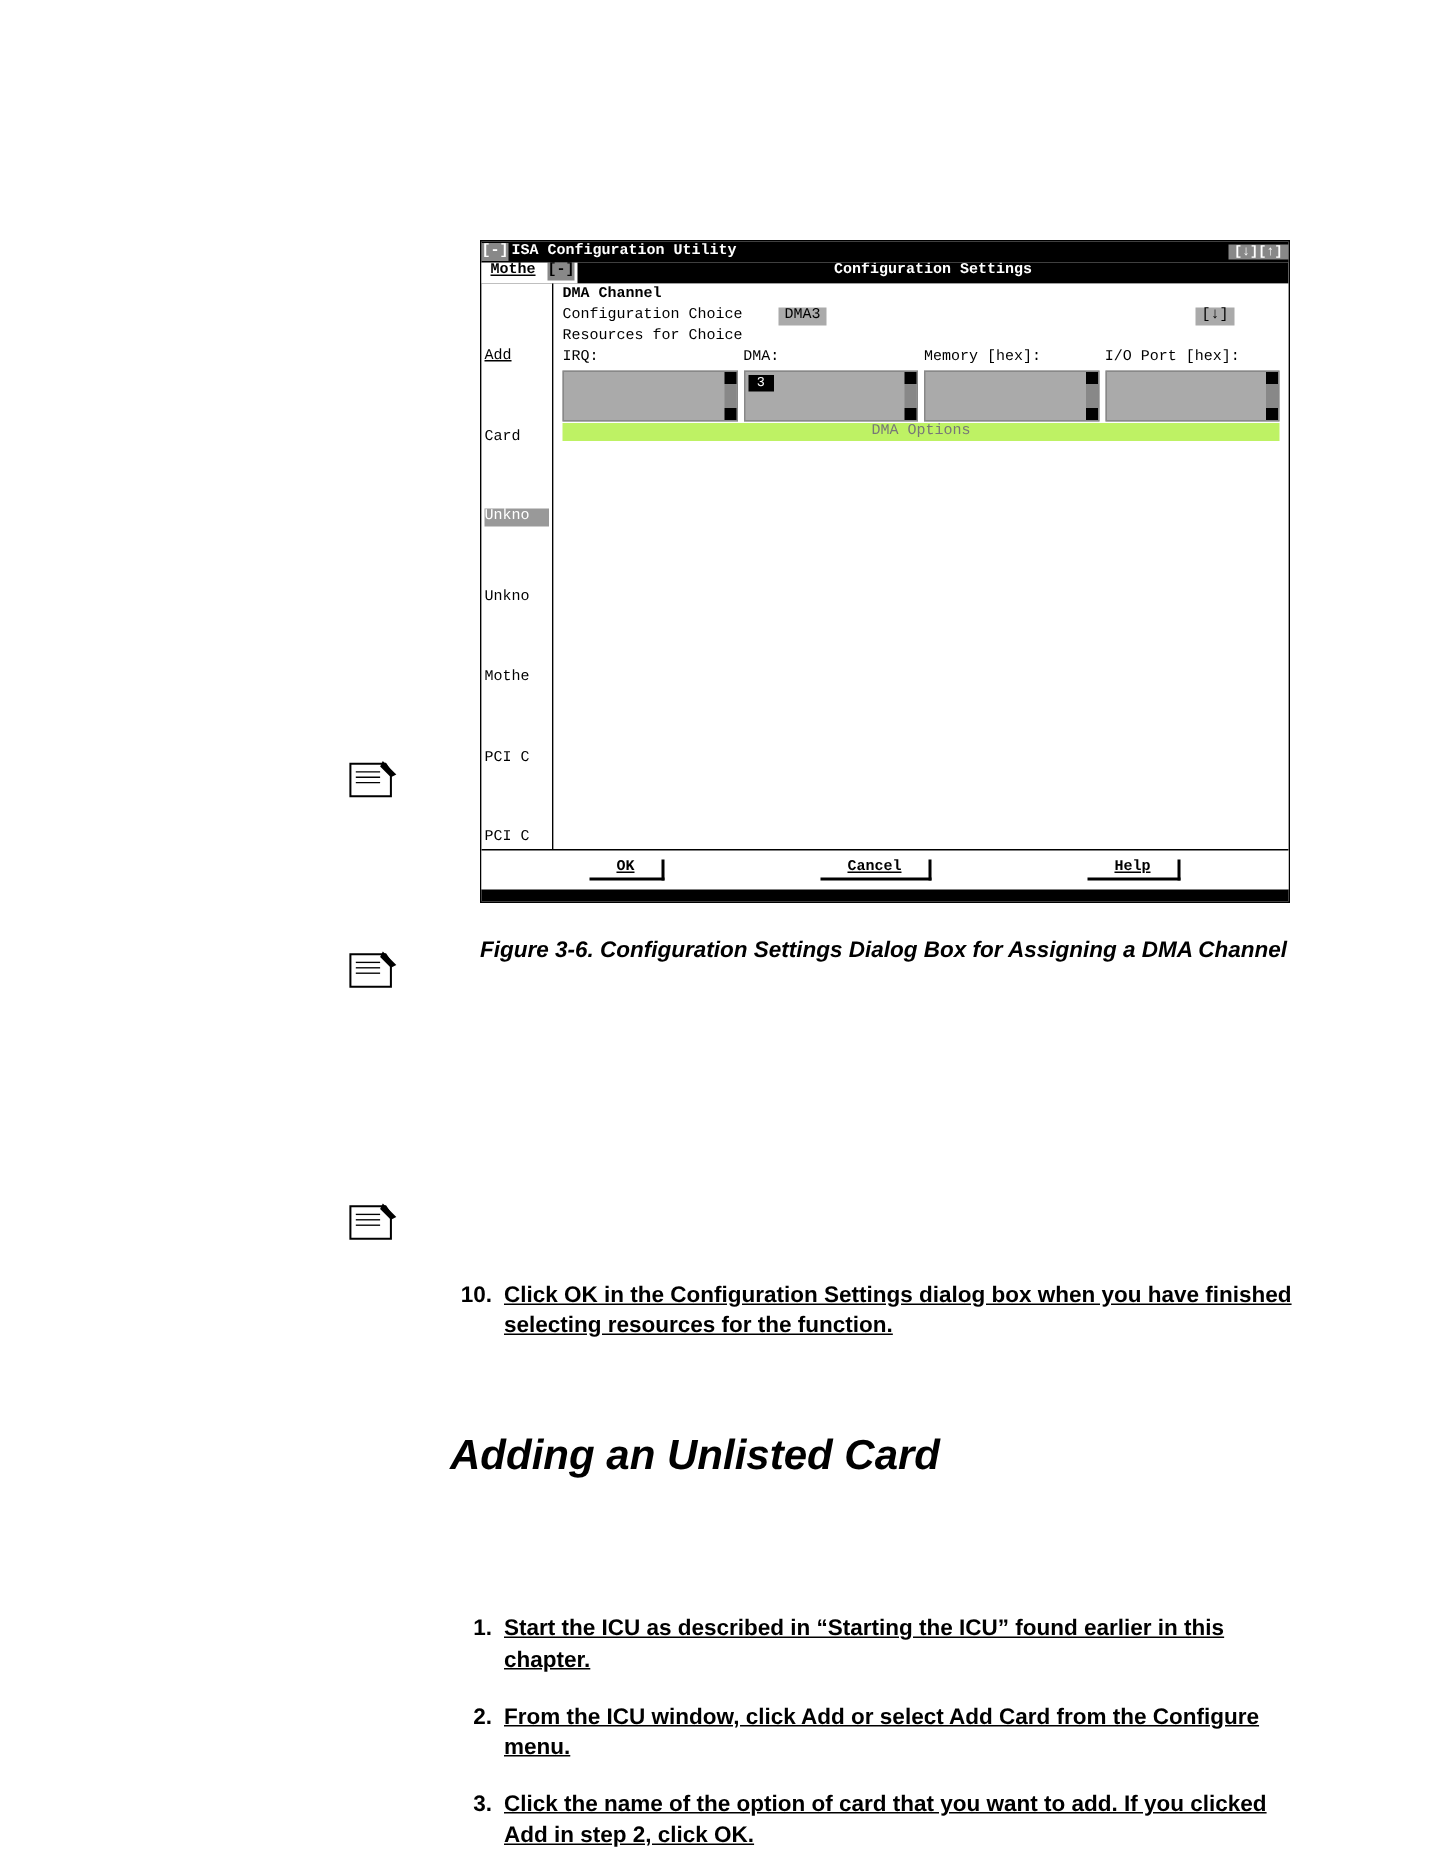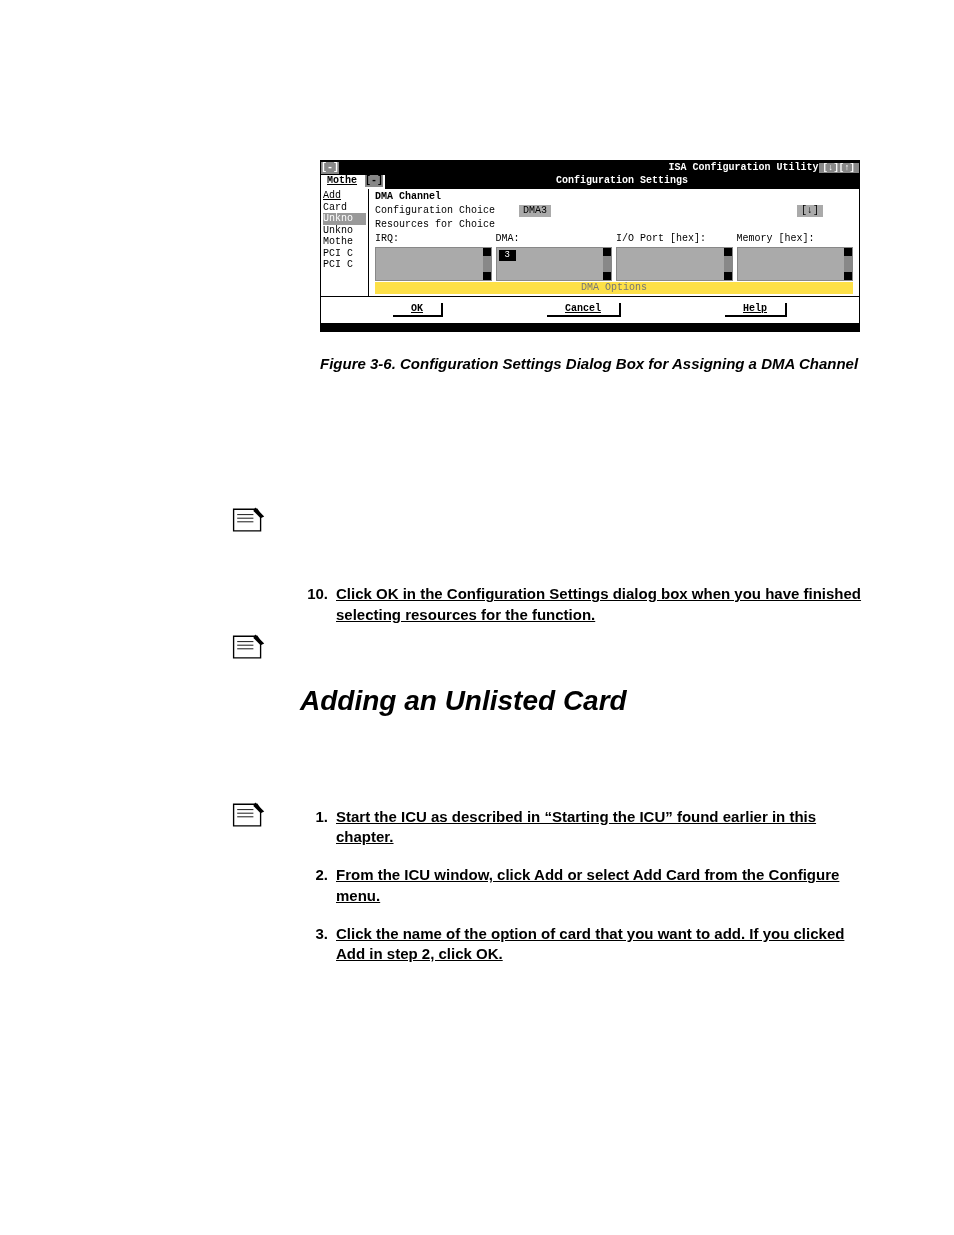--- a/index.html
+++ b/index.html
@@ -36,21 +36,21 @@
     }
     .dialog-titlebar-close {
       background: #888;
       width: 18px;
       height: 12px;
       margin-right: 2px;
       text-align: center;
     }
     .dialog-titlebar-title {
       flex: 1;
-      text-align: right;
+      text-align: left;
     }
     .dialog-titlebar-right {
       background: #888;
       padding: 0 4px;
       font-size: 9px;
     }
     .dialog-menubar {
       background: #fff;
       color: #000;
       display: flex;
@@ -78,21 +78,21 @@
       display: flex;
       background: #000;
     }
     .sidebar-list {
       width: 48px;
       background: #fff;
       color: #000;
       padding: 1px 2px;
       border-right: 1px solid #000;
     }
-    .sidebar-list div { line-height: 1.15; }
+    .sidebar-list div { line-height: 1.15; margin-top: 42px; }
     .sidebar-highlight {
       background: #999;
       color: #fff;
     }
     .main-panel {
       flex: 1;
       background: #fff;
       padding: 2px 6px;
     }
     .panel-row {
@@ -142,21 +142,21 @@
       background: #000;
       height: 8px;
       width: 8px;
     }
     .scroll-track { flex: 1; background: #888; }
     .dma-options-label {
       text-align: center;
       color: #777;
       font-size: 10px;
       margin-top: 1px;
-      background: #fde047;
+      background: #bef264;
     }
     .button-row {
       display: flex;
       justify-content: space-around;
       padding: 6px 20px;
       background: #fff;
       border-top: 1px solid #000;
     }
     .dlg-button {
       background: #fff;
@@ -272,31 +272,31 @@
               <div class="listbox">
                 <div style="position:absolute;left:2px;top:2px;background:#000;color:#fff;padding:0 6px;font-size:9px">3</div>
                 <div class="listbox-scroll">
                     <div class="scroll-arrow"></div>
                     <div class="scroll-track"></div>
                     <div class="scroll-arrow"></div>
                   </div>
               </div>
             </div>
             <div class="resource-col">
-              <div class="resource-col-label">I/O Port [hex]:</div>
+              <div class="resource-col-label">Memory [hex]:</div>
               <div class="listbox">
                 <div class="listbox-scroll">
                     <div class="scroll-arrow"></div>
                     <div class="scroll-track"></div>
                     <div class="scroll-arrow"></div>
                   </div>
               </div>
             </div>
             <div class="resource-col">
-              <div class="resource-col-label">Memory [hex]:</div>
+              <div class="resource-col-label">I/O Port [hex]:</div>
               <div class="listbox">
                 <div class="listbox-scroll">
                     <div class="scroll-arrow"></div>
                     <div class="scroll-track"></div>
                     <div class="scroll-arrow"></div>
                   </div>
               </div>
             </div>
           </div>
           <div class="dma-options-label">DMA Options</div>

